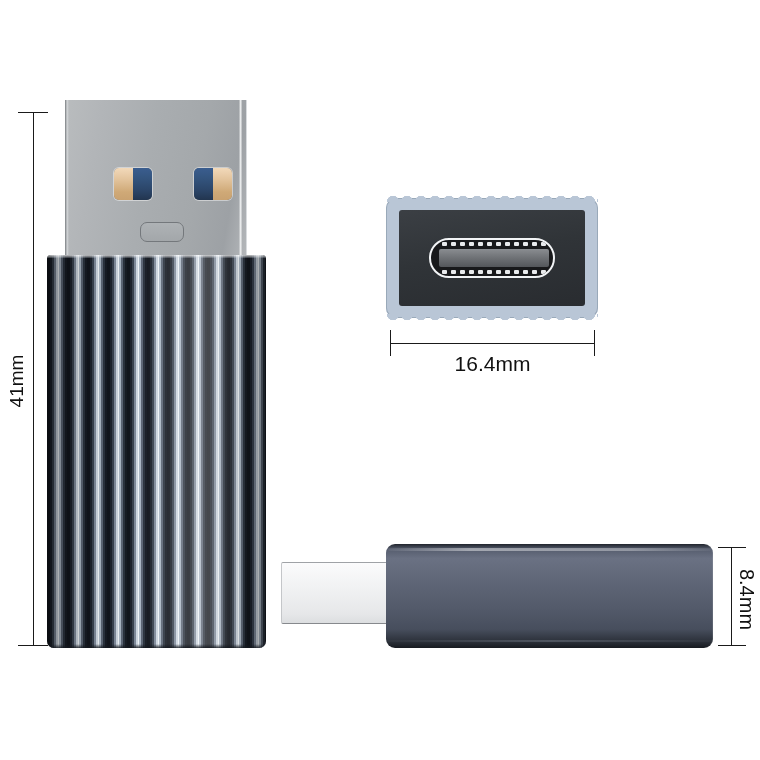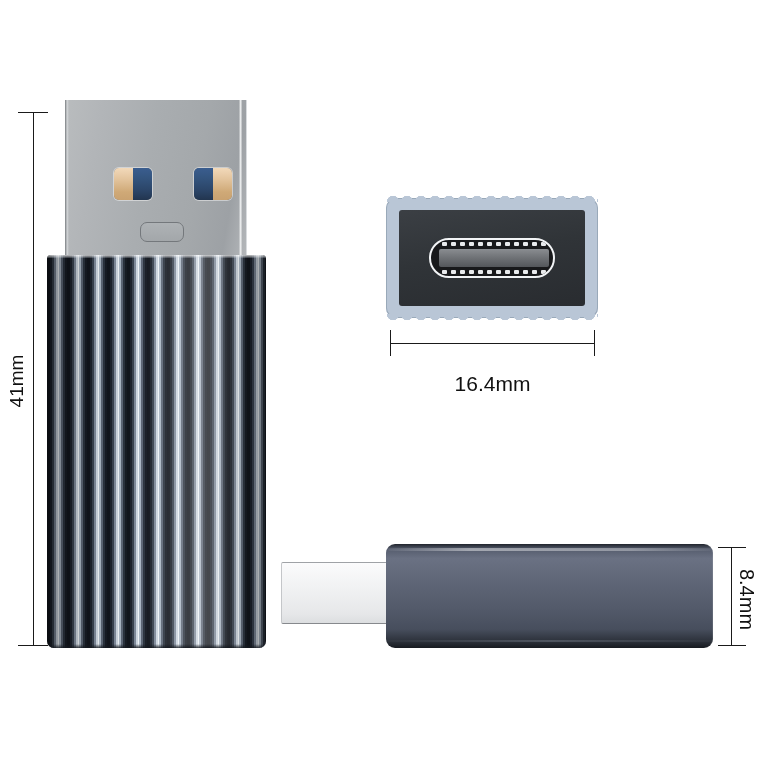--- a/index.html
+++ b/index.html
@@ -482,21 +482,21 @@
           </div>
         </div>
       </div>
     </div>
   </div>
 
   <div>
     <div class="dim-tick-v" style="left:390px; top:330px; height:26px;"></div>
     <div class="dim-line-h" style="left:390px; top:343px; width:205px;"></div>
     <div class="dim-tick-v" style="left:594px; top:330px; height:26px;"></div>
-    <div class="dim-label" style="left:390px; top:352px; width:205px; text-align:center; font-size:21px;margin-top:20px;">16.4mm</div>
+    <div class="dim-label" style="left:390px; top:352px; width:205px; text-align:center; font-size:21px;">16.4mm</div>
   </div>
 
   <div id="side-view">
     <div class="side-cplug"></div>
     <div class="side-body">
       <div class="sheen"></div>
       <div class="sheen-low"></div>
     </div>
   </div>
 

